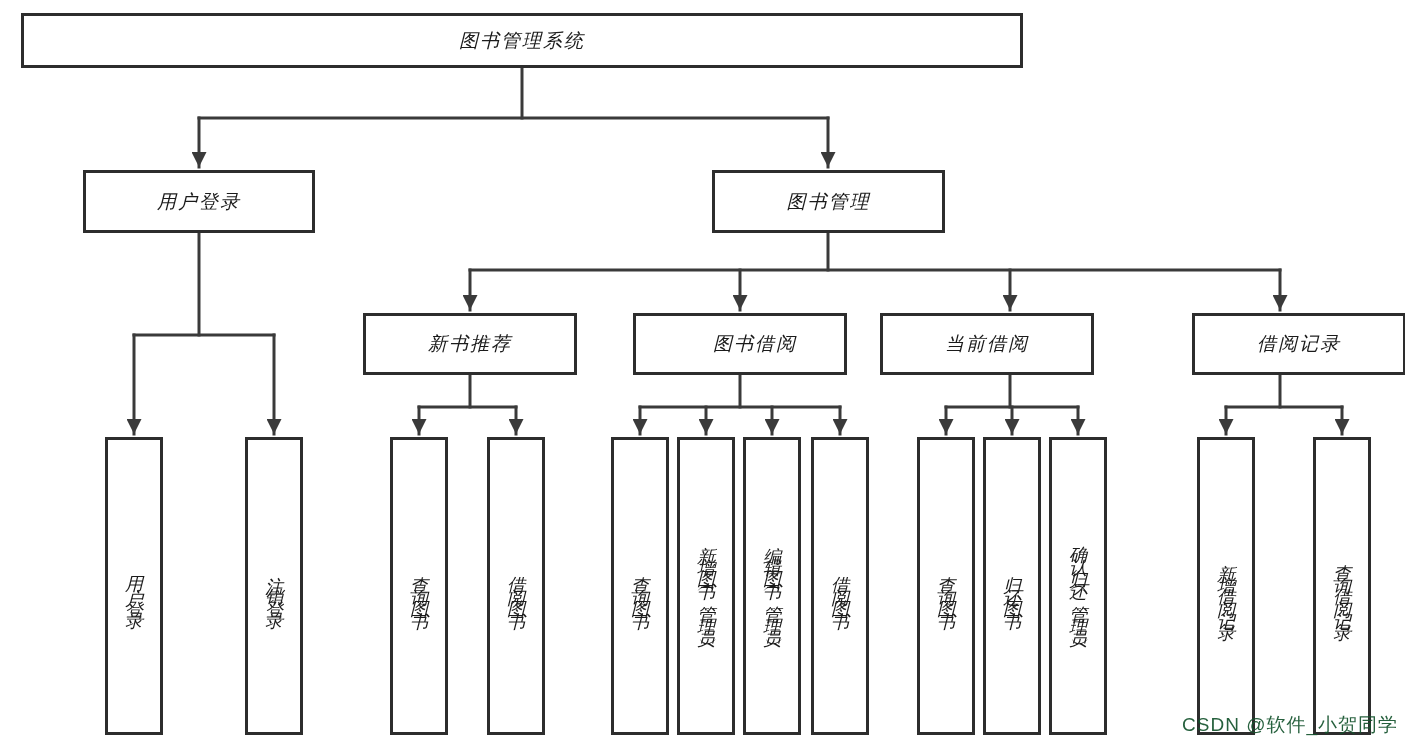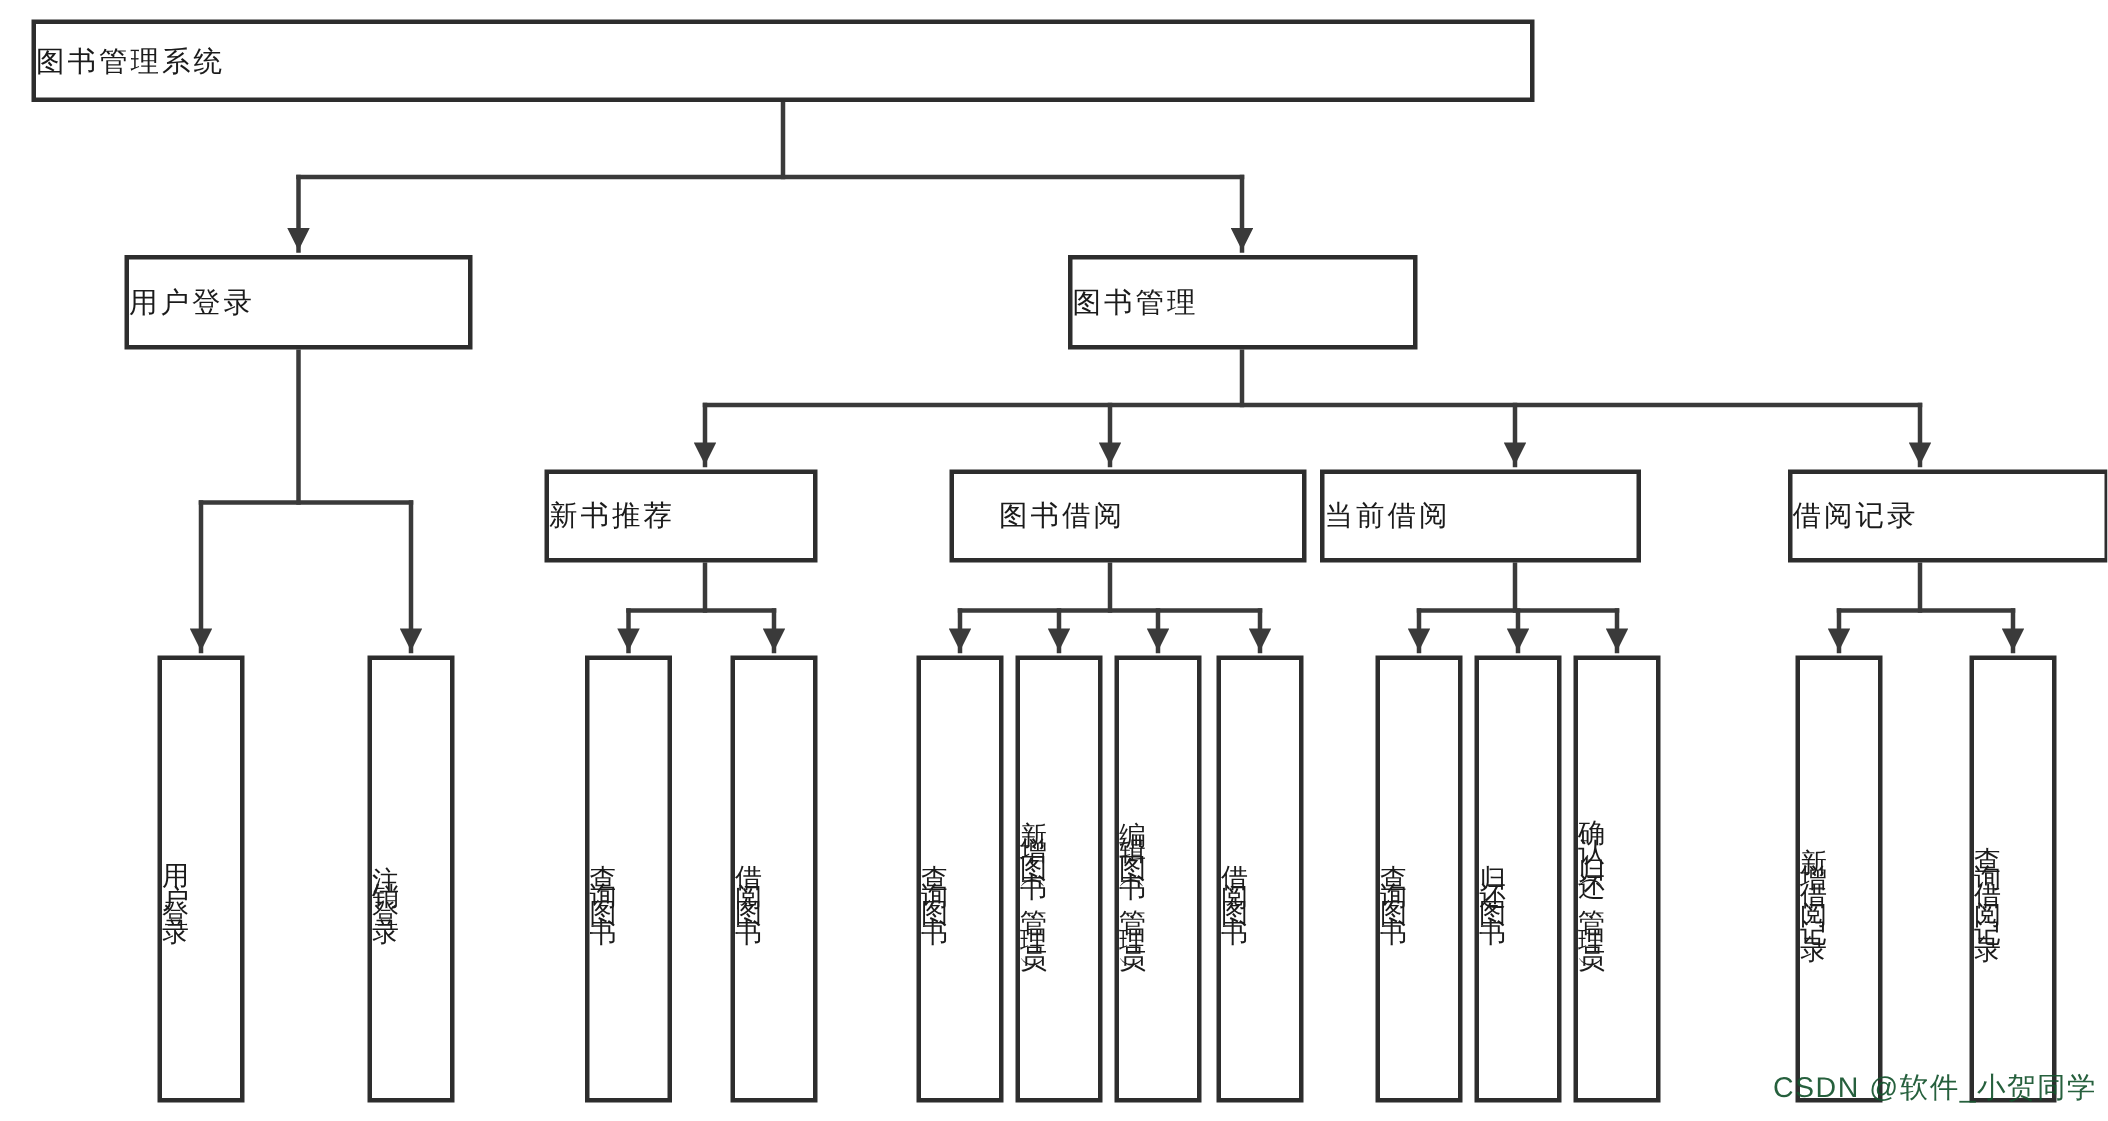--- a/index.html
+++ b/index.html
@@ -18,22 +18,23 @@
     left: 0; top: 0;
     width: 1405px; height: 747px;
     z-index: 1;
   }
   .node {
     position: absolute;
     border: 3px solid #2d2d2d;
     background: #ffffff;
     display: flex;
     align-items: center;
-    justify-content: flex-start;
+    justify-content: center;
     z-index: 2;
+    font-style: italic;
   }
   .hbox {
     font-size: 19px;
     letter-spacing: 2px;
     color: #1b1b1b;
   }
   .vbox {
     width: 58px;
     height: 298px;
     top: 437px;
@@ -43,22 +44,22 @@
     writing-mode: vertical-rl;
     text-orientation: mixed;
     letter-spacing: 12px;
     line-height: 1;
     white-space: nowrap;
   }
   
   .root-box   { left: 21px;   top: 13px;  width: 1002px; height: 55px; }
   .lvl2-a     { left: 83px;   top: 170px; width: 232px;  height: 63px; }
   .lvl2-b     { left: 712px;  top: 170px; width: 233px;  height: 63px; }
-  .lvl3-a     { left: 363px;  top: 313px; width: 182px;  height: 62px; }
-  .lvl3-b     { left: 633px;  top: 313px; width: 238px;  height: 62px; padding-left: 30px; }
+  .lvl3-a     { left: 363px;  top: 313px; width: 214px;  height: 62px; }
+  .lvl3-b     { left: 633px;  top: 313px; width: 214px;  height: 62px; padding-left: 30px; }
   .lvl3-c     { left: 880px;  top: 313px; width: 214px;  height: 62px; }
   .lvl3-d     { left: 1173px; top: 313px; width: 214px;  height: 62px; margin-left: 19px; }
   
   .leaf-u1 { left: 105px; }
   .leaf-u2 { left: 245px; }
   .leaf-n1 { left: 390px; }
   .leaf-n2 { left: 487px; }
   .leaf-j1 { left: 611px; }
   .leaf-j2 { left: 677px; }
   .leaf-j3 { left: 743px; }

